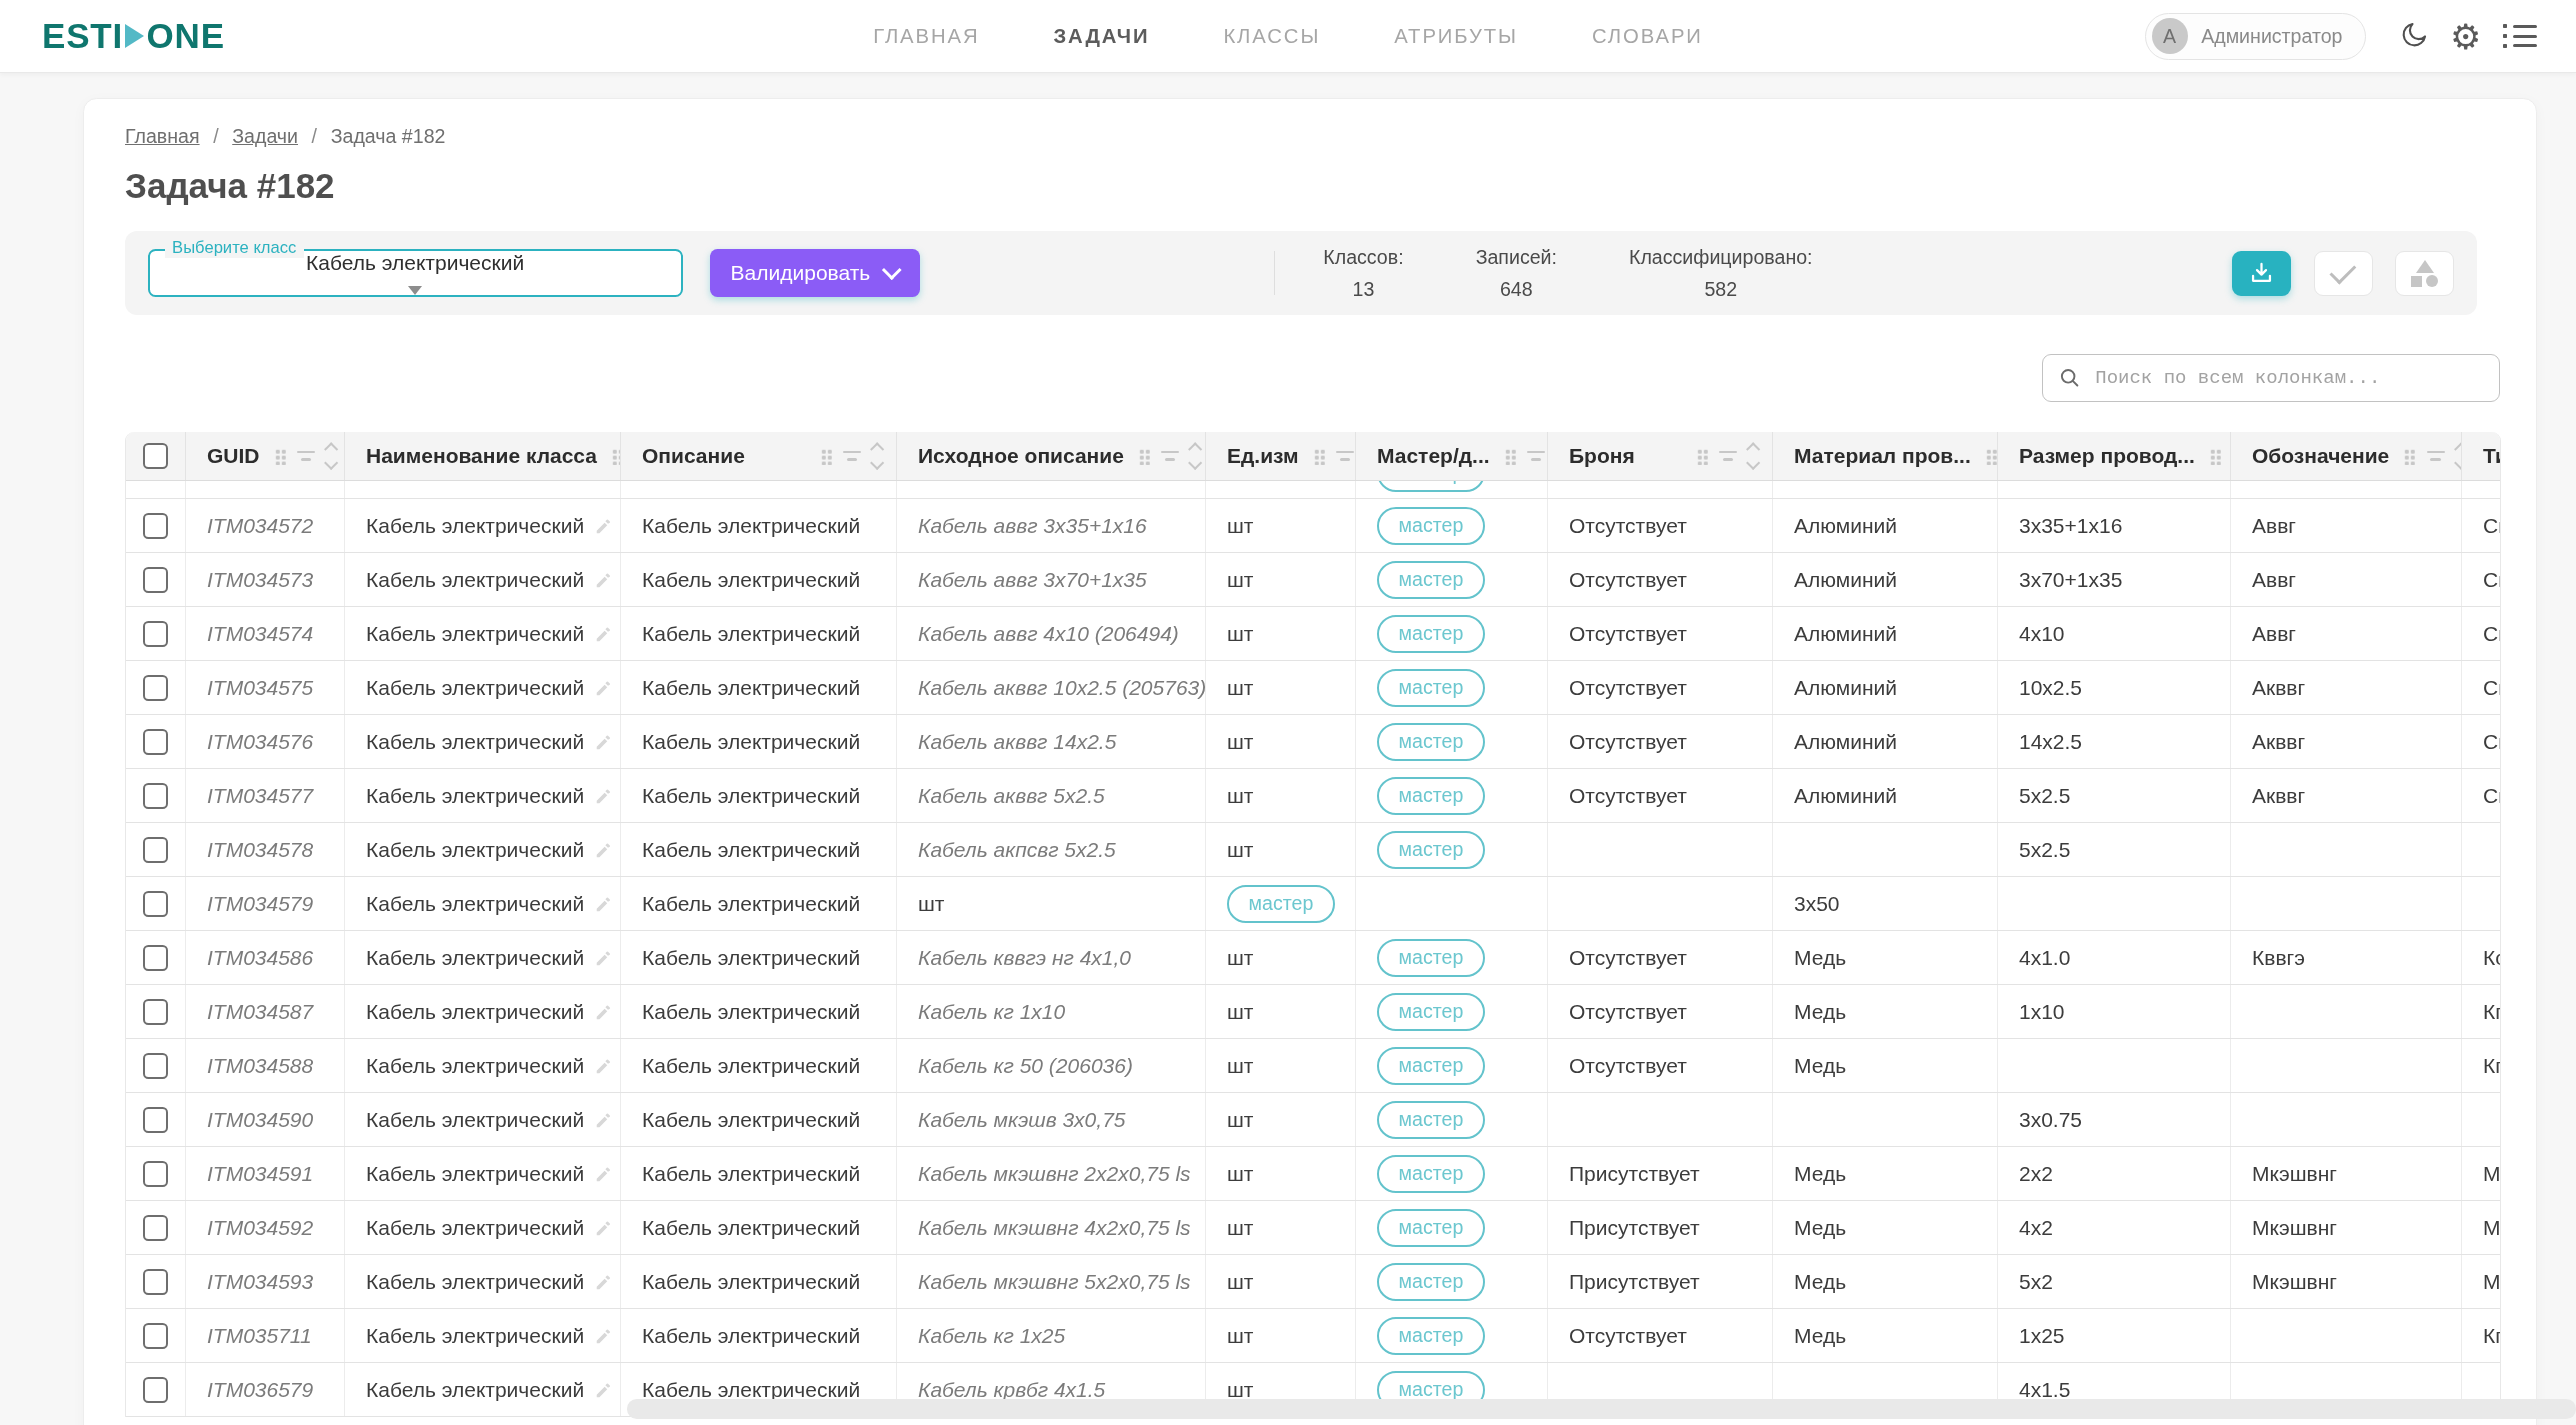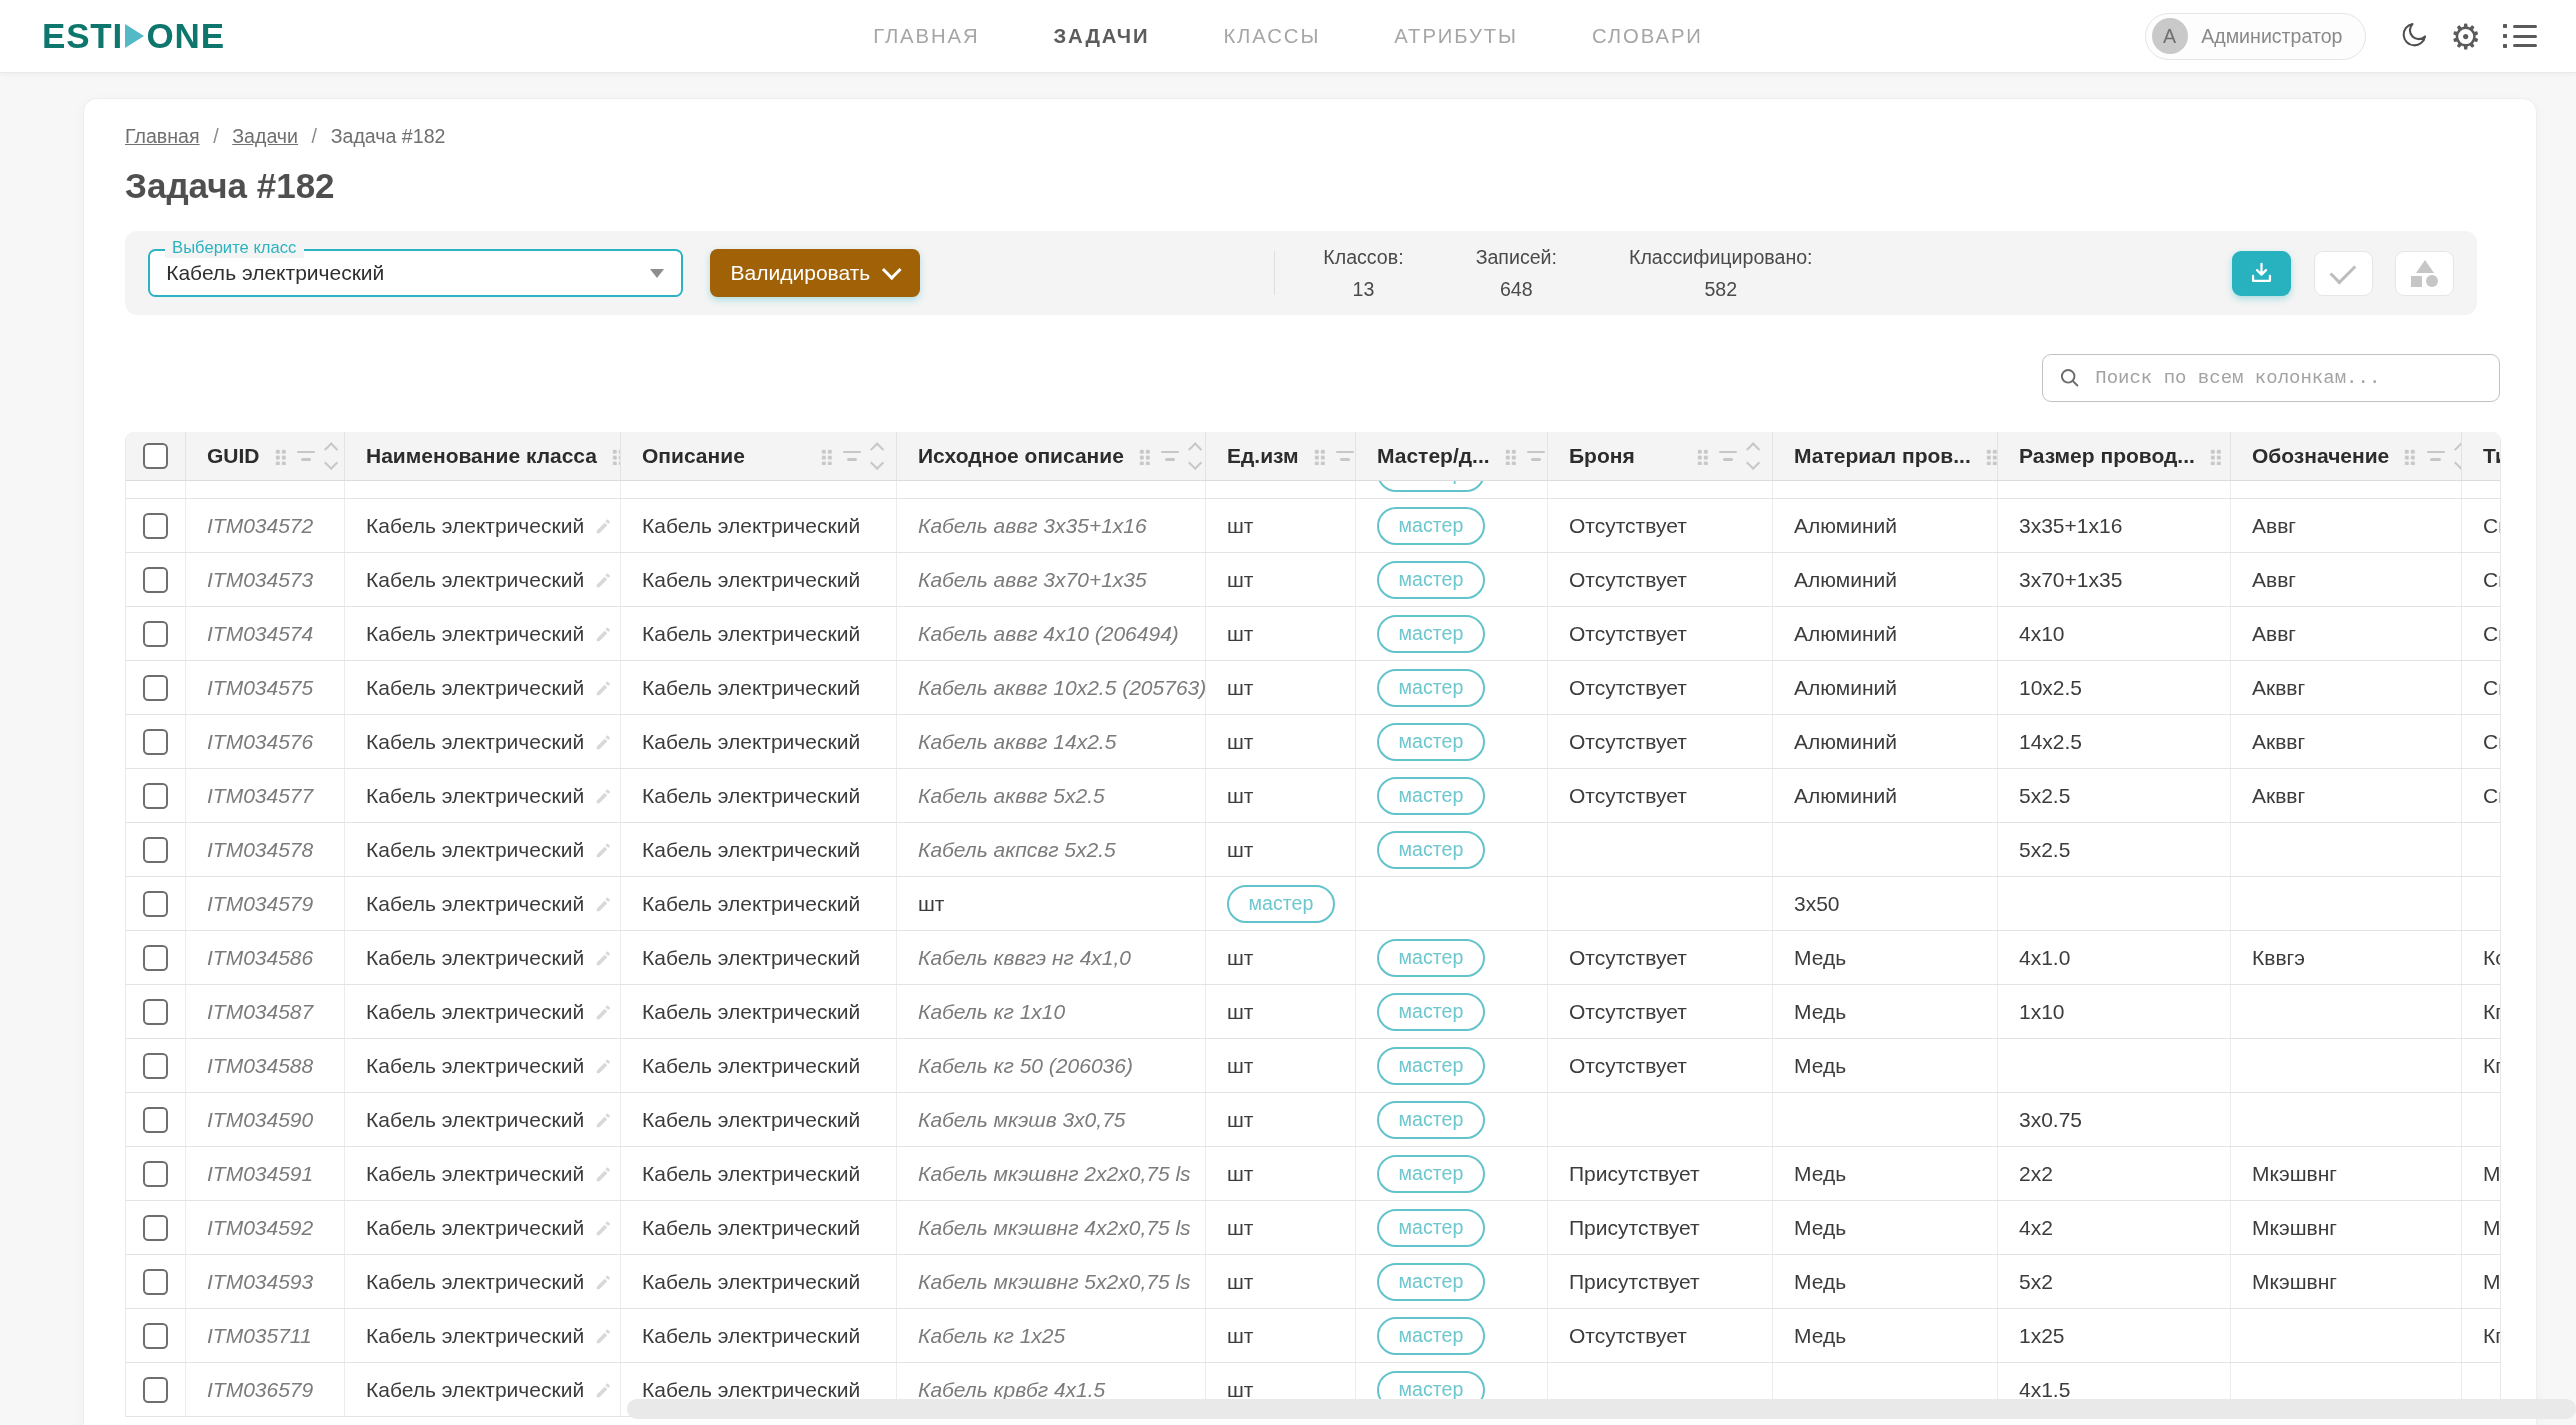--- a/index.html
+++ b/index.html
@@ -38,27 +38,27 @@
     border:0.8px solid #ededed;border-radius:13.6px;box-shadow:0 3px 13.6px rgba(0,0,0,.03);
     padding:25.6px 36px 0 41px;box-sizing:border-box;}
   .breadcrumb{font-size:19.6px;color:#6f6f6f;display:flex;gap:13.6px;align-items:center;}
   .crumb-link{text-decoration:underline;cursor:pointer;}
   .crumb-sep{color:#8a8a8a;}
   .page-title{margin-top:18px;font-size:35px;font-weight:700;color:#4f4f4f;}
   
   .filter-panel{margin-top:25.6px;height:84px;width:2352px;background:#f4f4f4;border-radius:12px;
     display:flex;align-items:center;box-sizing:border-box;}
   .select-wrap{position:relative;margin-left:22.6px;width:535px;height:48px;border:2.3px solid #2cb2c0;
-    border-radius:7.5px;background:#fff;display:flex;align-items:center;padding:0 16.6px;box-sizing:border-box;}
+    border-radius:7.5px;background:#fff;display:flex;align-items:center;padding:0 16.6px;box-sizing:border-box;flex-direction:column;}
   .select-label{position:absolute;top:-12.8px;left:15px;background:#f4f4f4;padding:0 7.5px;
     font-size:16.6px;color:#2cb2c0;}
   .select-value{flex:1;font-size:21px;color:#2f2f2f;}
   .select-arrow{width:0;height:0;border-left:7.5px solid transparent;border-right:7.5px solid transparent;
     border-top:9.8px solid #8d8d8d;}
-  .btn-validate{margin-left:27px;height:48px;padding:0 21px;background:#a16207;color:#fff;
+  .btn-validate{margin-left:27px;height:48px;padding:0 21px;background:#8b5cf6;color:#fff;
     font-size:21px;border:none;border-radius:7.5px;display:flex;gap:15px;align-items:center;
     box-shadow:0 3px 7.5px rgba(40,178,192,.35);cursor:pointer;font-family:inherit;}
   .chev-down-w{width:10.5px;height:10.5px;border-right:3px solid #fff;border-bottom:3px solid #fff;
     transform:rotate(45deg);margin-top:-6px;}
   .v-divider{margin-left:354px;width:1.5px;height:44px;background:#dedede;}
   .stats{margin-left:48px;display:flex;gap:72px;}
   .stat{text-align:center;font-size:19.6px;color:#4a4a4a;}
   .stat .lbl{margin-bottom:9px;}
   .panel-actions{margin-left:auto;margin-right:22.6px;display:flex;gap:22.6px;}
   .btn-sq{width:59px;height:45px;border-radius:9px;display:flex;align-items:center;justify-content:center;

